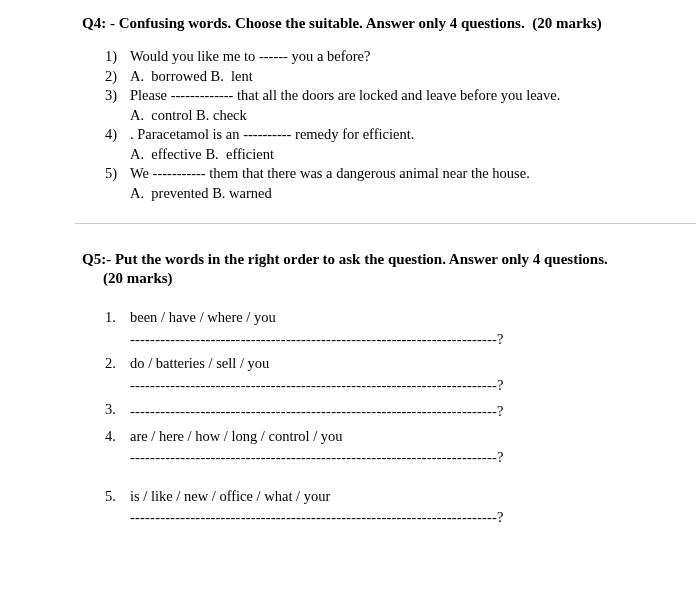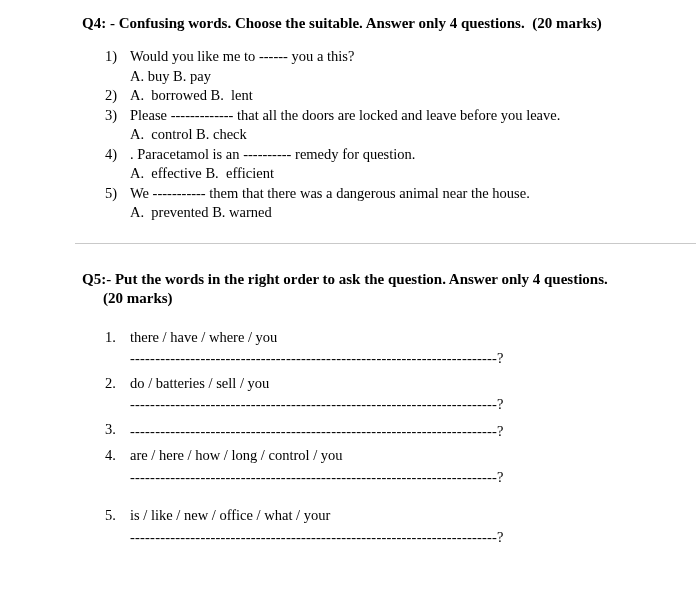--- a/index.html
+++ b/index.html
@@ -76,22 +76,21 @@
 <div class="page">
 
   <section>
     <div class="q-heading q4-heading">Q4: - Confusing words. Choose the suitable. Answer only 4 questions.  (20 marks)</div>
 
     <div class="q-list">
 
       <div class="q-item">
         <span class="q-num">1)</span>
         <div class="q-body">
-          <div class="q-question">Would you like me to ------ you a this?</div>
-          <div class="q-options">A. buy B. pay</div>
+          <div class="q-question">Would you like me to ------ you a before?</div>
         </div>
       </div>
 
       <div class="q-item">
         <span class="q-num">2)</span>
         <div class="q-body">
           <div class="q-options">A.  borrowed B.  lent</div>
         </div>
       </div>
 
@@ -99,21 +98,21 @@
         <span class="q-num">3)</span>
         <div class="q-body">
           <div class="q-question">Please ------------- that all the doors are locked and leave before you leave.</div>
           <div class="q-options">A.  control B. check</div>
         </div>
       </div>
 
       <div class="q-item">
         <span class="q-num">4)</span>
         <div class="q-body">
-          <div class="q-question">. Paracetamol is an ---------- remedy for question.</div>
+          <div class="q-question">. Paracetamol is an ---------- remedy for efficient.</div>
           <div class="q-options">A.  effective B.  efficient</div>
         </div>
       </div>
 
       <div class="q-item">
         <span class="q-num">5)</span>
         <div class="q-body">
           <div class="q-question">We ----------- them that there was a dangerous animal near the house.</div>
           <div class="q-options">A.  prevented B. warned</div>
         </div>
@@ -126,21 +125,21 @@
 
   <section class="q5-section">
     <div class="q-heading">Q5:- Put the words in the right order to ask the question. Answer only 4 questions.</div>
     <div class="q5-heading-line2">(20 marks)</div>
 
     <div class="q-list q5-list">
 
       <div class="q-item q5-item">
         <span class="q-num">1.</span>
         <div class="q-body">
-          <div class="q-words">there / have / where / you</div>
+          <div class="q-words">been / have / where / you</div>
           <div class="answer-line">-------------------------------------------------------------------------?</div>
         </div>
       </div>
 
       <div class="q-item q5-item">
         <span class="q-num">2.</span>
         <div class="q-body">
           <div class="q-words">do / batteries / sell / you</div>
           <div class="answer-line">-------------------------------------------------------------------------?</div>
         </div>

